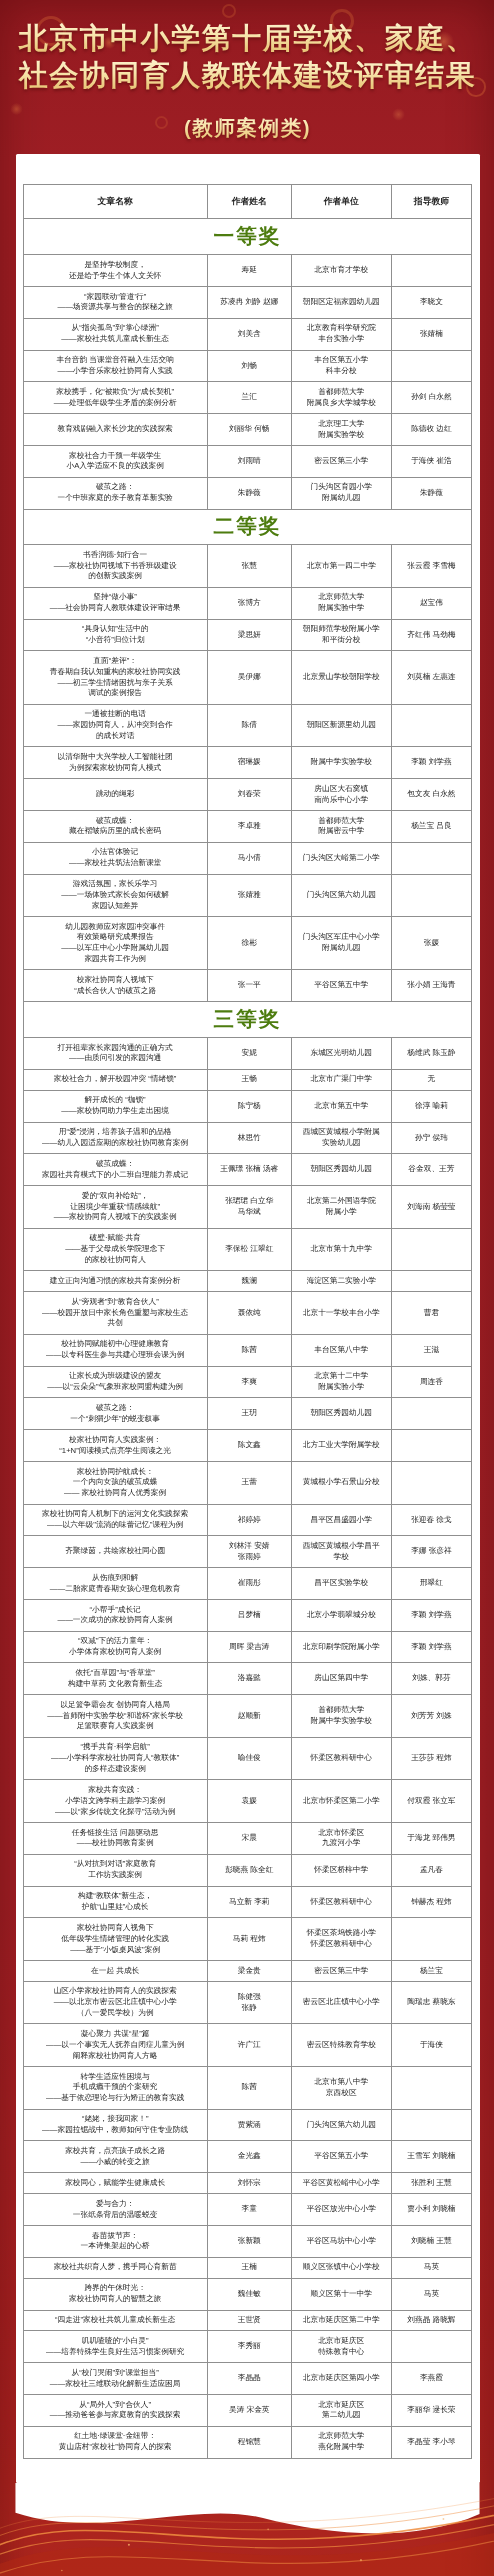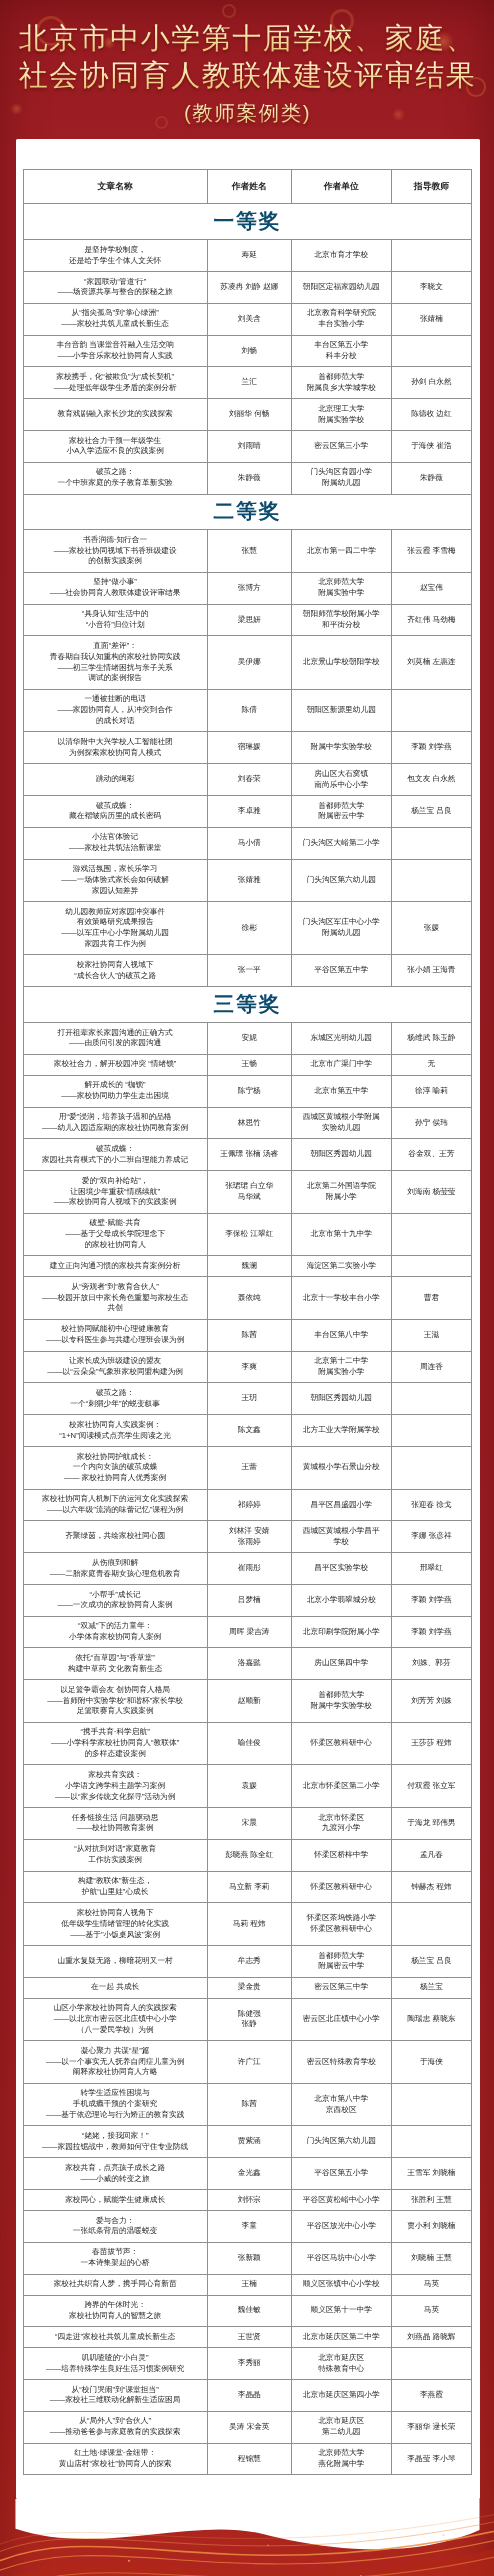--- a/index.html
+++ b/index.html
@@ -16,42 +16,42 @@
   .b3{left:330px;top:9.3px;width:17.5px;height:17.5px;border:3.1px solid rgba(236,130,60,.25);}
   .b4{left:433px;top:31px;width:20.6px;height:20.6px;background:radial-gradient(circle,rgba(245,150,80,.4),rgba(245,150,80,0) 70%);}
   .b5{left:466px;top:77px;width:15.5px;height:15.5px;border:2.6px solid rgba(236,130,60,.3);}
   .b6{left:10.3px;top:103px;width:12.4px;height:12.4px;background:radial-gradient(circle,rgba(240,140,70,.35),rgba(240,140,70,0) 70%);}
   .b7{left:222px;top:4.1px;width:10.3px;height:10.3px;border:2.1px solid rgba(236,130,60,.22);}
   .b8{left:392px;top:108px;width:13.4px;height:13.4px;background:radial-gradient(circle,rgba(245,150,80,.3),rgba(245,150,80,0) 70%);}
   .b9{left:155px;top:116px;width:9.3px;height:9.3px;border:2.1px solid rgba(236,130,60,.2);}
 
   .title-block{position:relative;padding-top:19.6px;text-align:center;z-index:2;}
   .title-line{
-    font-weight:400;letter-spacing:1.5px;
+    font-weight:700;letter-spacing:1.5px;
     background:linear-gradient(180deg,#fdf4d2 0%,#f7e3a8 45%,#eac87d 80%,#e5bd6c 100%);
     -webkit-background-clip:text;background-clip:text;color:transparent;
     filter:drop-shadow(0 2.1px 1.5px rgba(80,8,8,.55));
   }
   .t1,.t2{font-size:29px;line-height:37px;}
-  .t3{font-size:20.6px;line-height:30px;margin-top:4px;}
+  .t3{font-size:20.6px;line-height:30px;margin-top:19px;}
 
   .panel{
     position:relative;z-index:1;margin:11.3px 15.5px 0;background:#ffffff;
     border-radius:1.5px;padding:30px 7.2px 24px;
   }
   table.results{width:100%;border-collapse:collapse;table-layout:fixed;}
   col.c-article{width:41%;} col.c-authors{width:18.8%;} col.c-unit{width:22.2%;} col.c-advisors{width:18%;}
   .results th,.results td{
     border:0.5px solid #8f8f8f;text-align:center;vertical-align:middle;
     color:#1f1f1f;word-break:break-all;
   }
   .results th{font-size:8.8px;font-weight:700;padding:10.8px 1.5px;margin-top:33px;}
   .results td{font-size:7.7px;line-height:10.8px;padding:4.6px 1.5px;white-space:pre-line;}
   td.section-cell{
-    color:#0c4a6e;font-size:20.6px;font-weight:900;letter-spacing:2.1px;
+    color:#4d7c0f;font-size:20.6px;font-weight:900;letter-spacing:2.1px;
     padding:4.6px 0 6.2px;line-height:24px;
   }
   
   .bottom-art{position:relative;z-index:1;width:495px;height:121px;display:block;}
 </style>
 </head>
 <body>
 
 <div class="poster">
   <span class="bokeh b1"></span>
@@ -448,27 +448,20 @@
           <tr>
     <td>家校社协同育人视角下
 低年级学生情绪管理的转化实践
 ——基于"小饭桌风波"案例</td>
     <td>马莉 程炜</td>
     <td>怀柔区茶坞铁路小学
 怀柔区教科研中心</td>
     <td></td>
   </tr>
           <tr>
-    <td>山重水复疑无路，柳暗花明又一村</td>
-    <td>牟志秀</td>
-    <td>首都师范大学
-附属密云中学</td>
-    <td>杨兰宝  吕良</td>
-  </tr>
-          <tr>
     <td>在一起  共成长</td>
     <td>梁金贵</td>
     <td>密云区第三中学</td>
     <td>杨兰宝</td>
   </tr>
           <tr>
     <td>山区小学家校社协同育人的实践探索
 ——以北京市密云区北庄镇中心小学
 （八一爱民学校）为例</td>
     <td>陈健强

